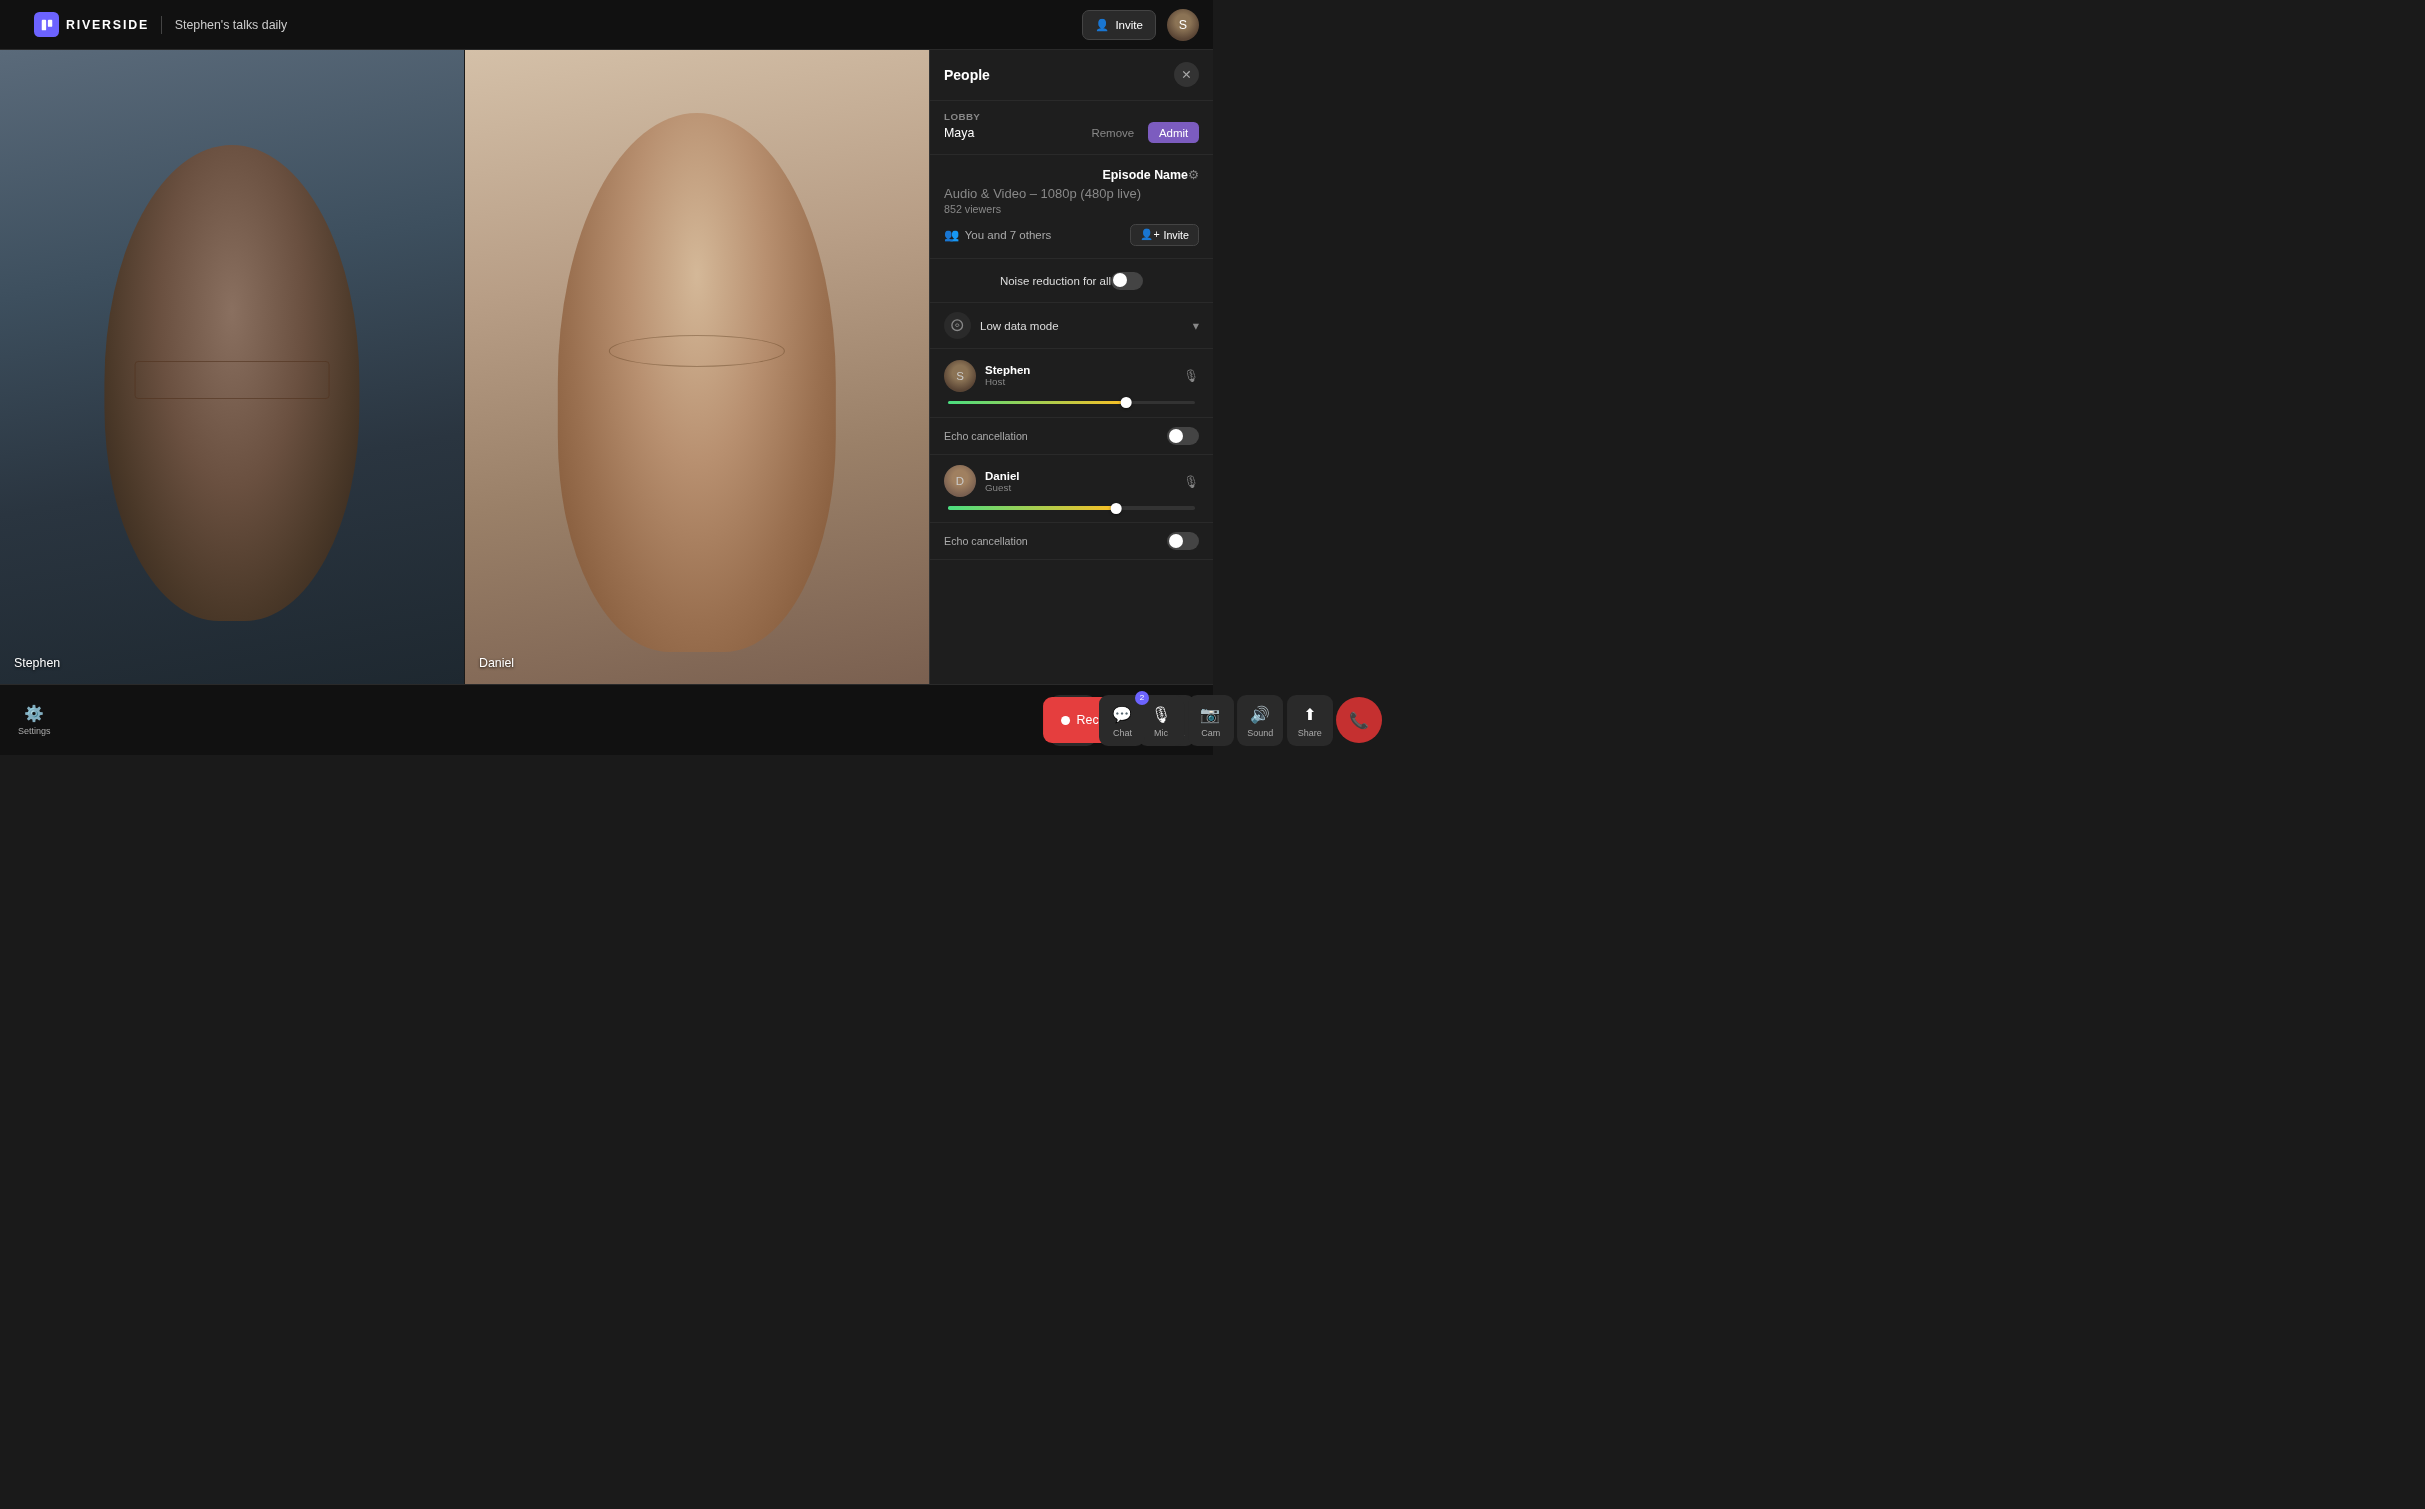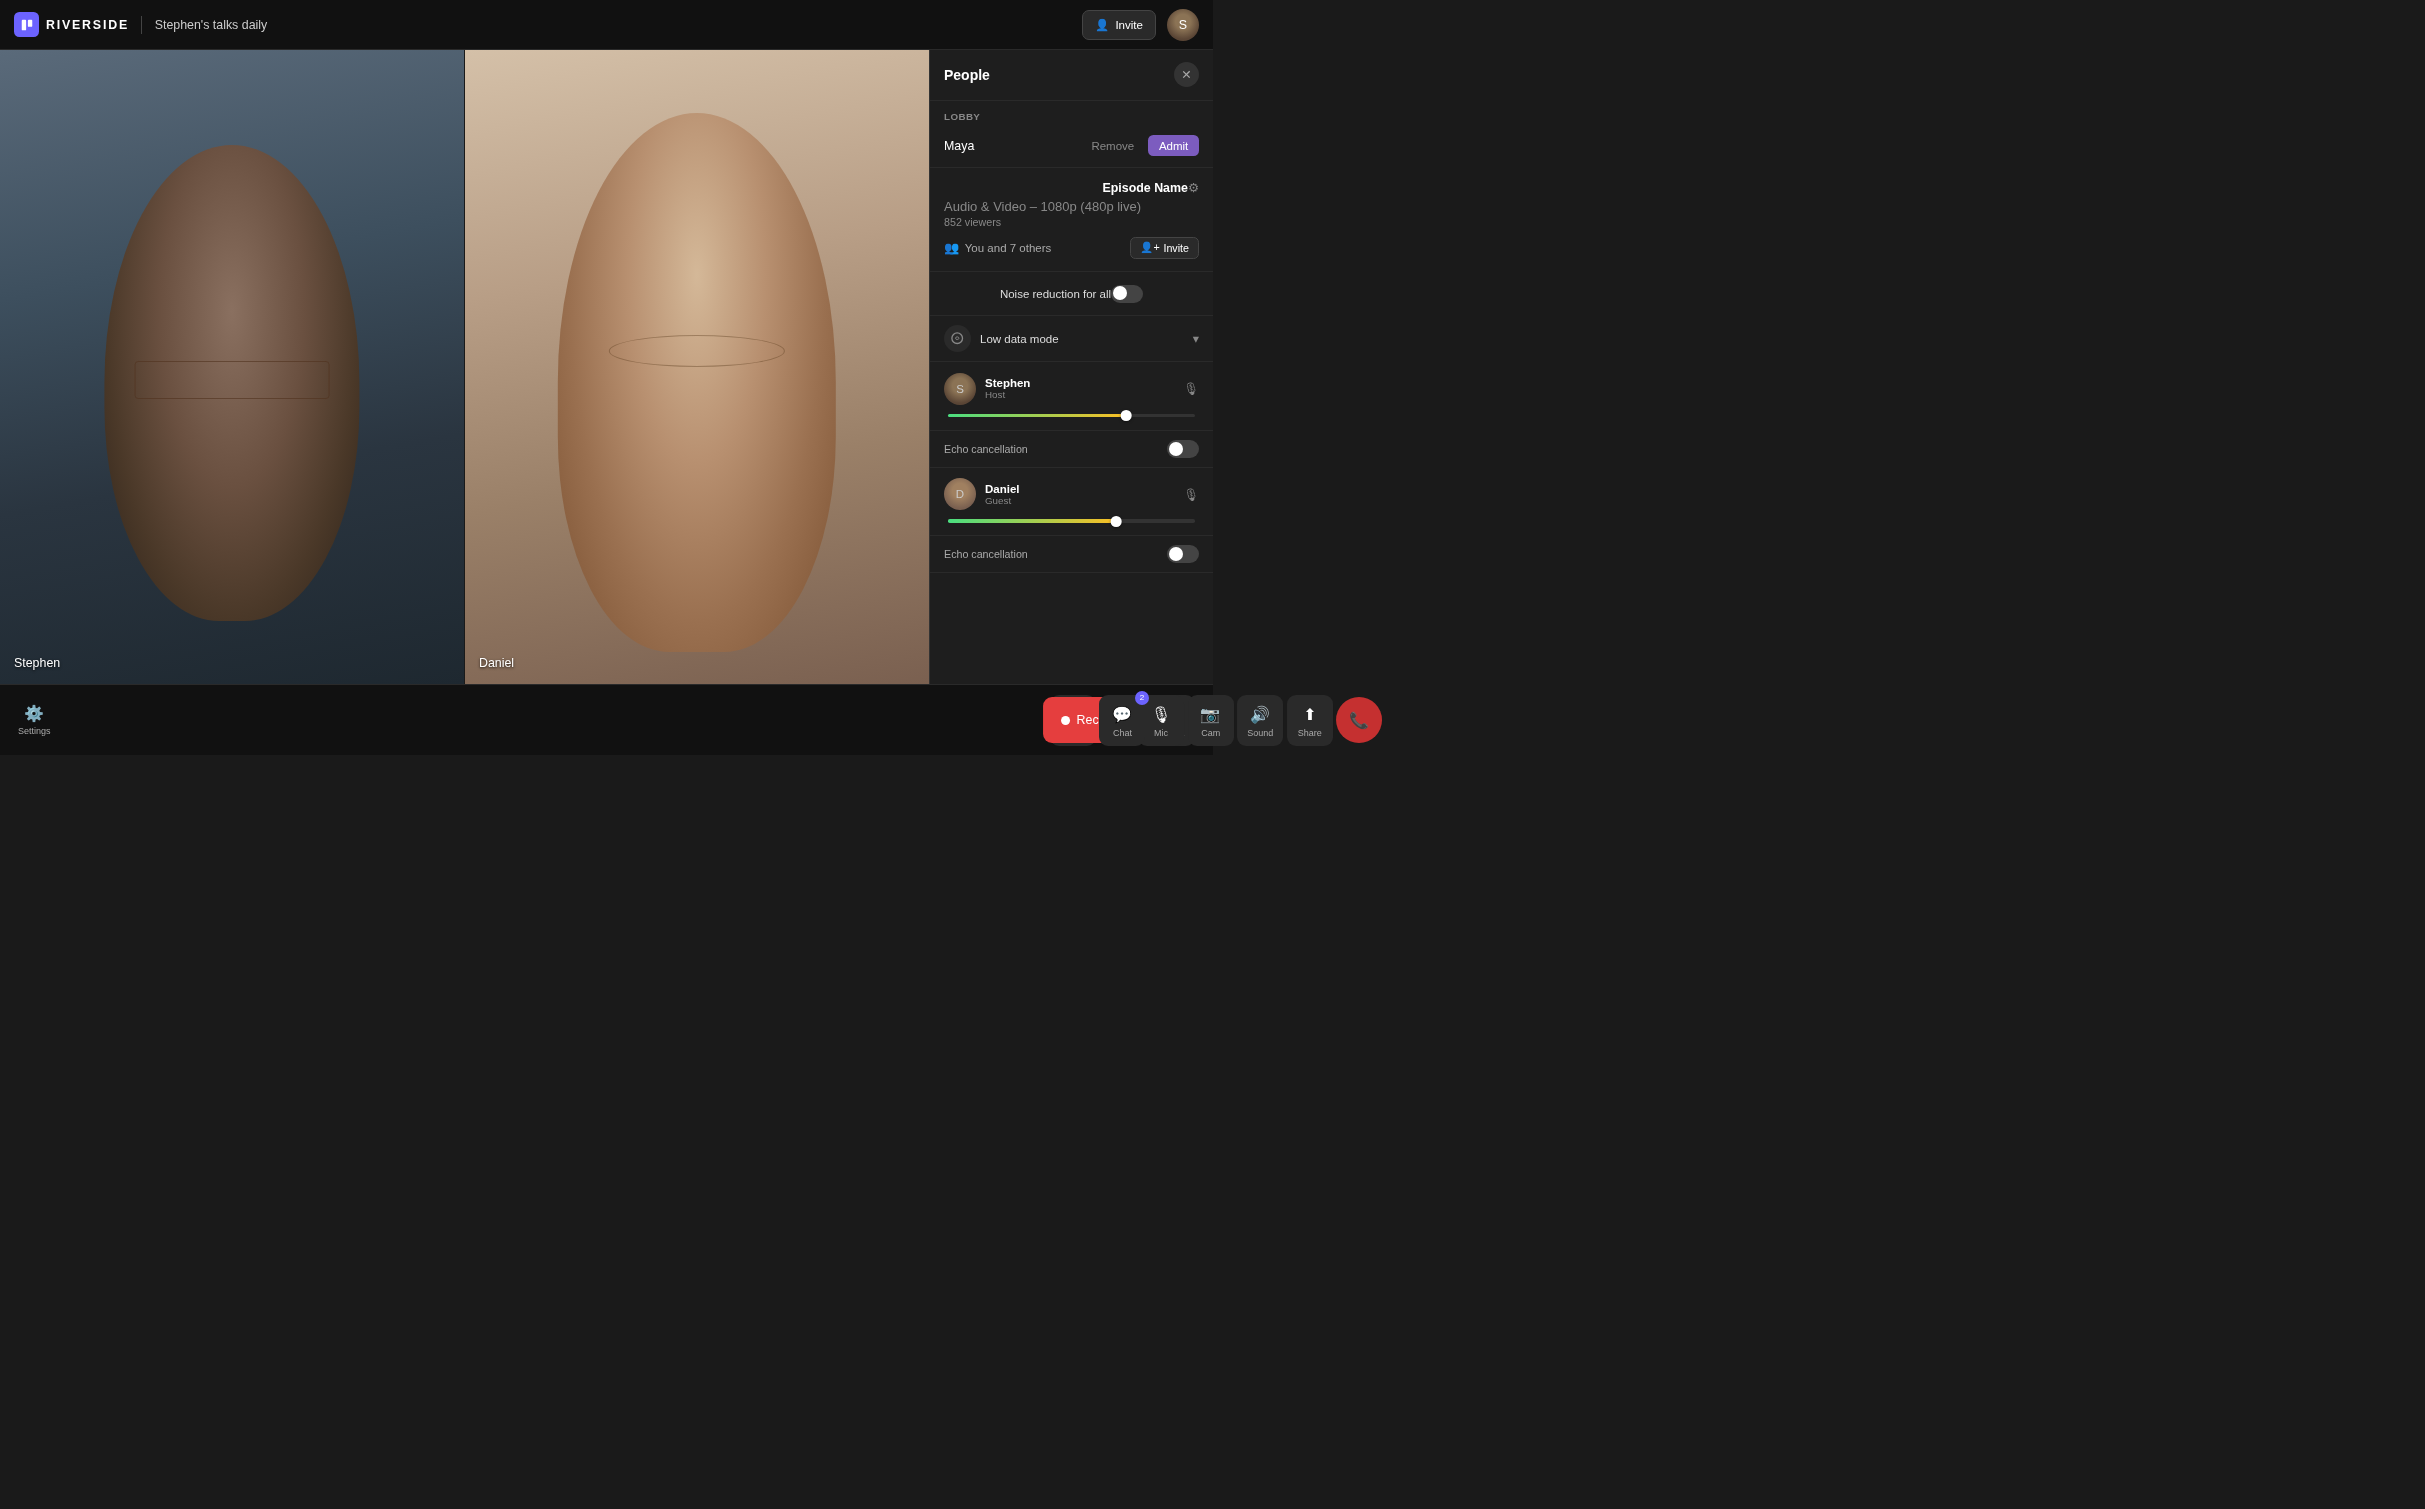--- a/index.html
+++ b/index.html
@@ -21,20 +21,21 @@
       display: flex;
       align-items: center;
       padding: 0 14px;
       border-bottom: 0.9px solid #2a2a2a;
       flex-shrink: 0;
     }
     .header-logo {
       display: flex;
       align-items: center;
       gap: 7px;
+      margin-left: 20px;
     }
     .logo-icon {
       width: 25px;
       height: 25px;
       background: #6c63ff;
       border-radius: 5.3px;
       display: flex;
       align-items: center;
       justify-content: center;
       font-size: 10.7px;
@@ -180,21 +181,21 @@
     .lobby-section {
       padding: 10.7px 14px;
       border-bottom: 0.9px solid #2a2a2a;
     }
     .lobby-label {
       font-size: 9.8px;
       font-weight: 600;
       color: #888;
       text-transform: uppercase;
       letter-spacing: 0.4px;
-      margin-bottom: 13px;
+      margin-bottom: 0;
     }
     .lobby-person {
       display: flex;
       align-items: center;
       justify-content: space-between;
     }
     .lobby-name {
       font-size: 12.4px;
       color: #fff;
     }

